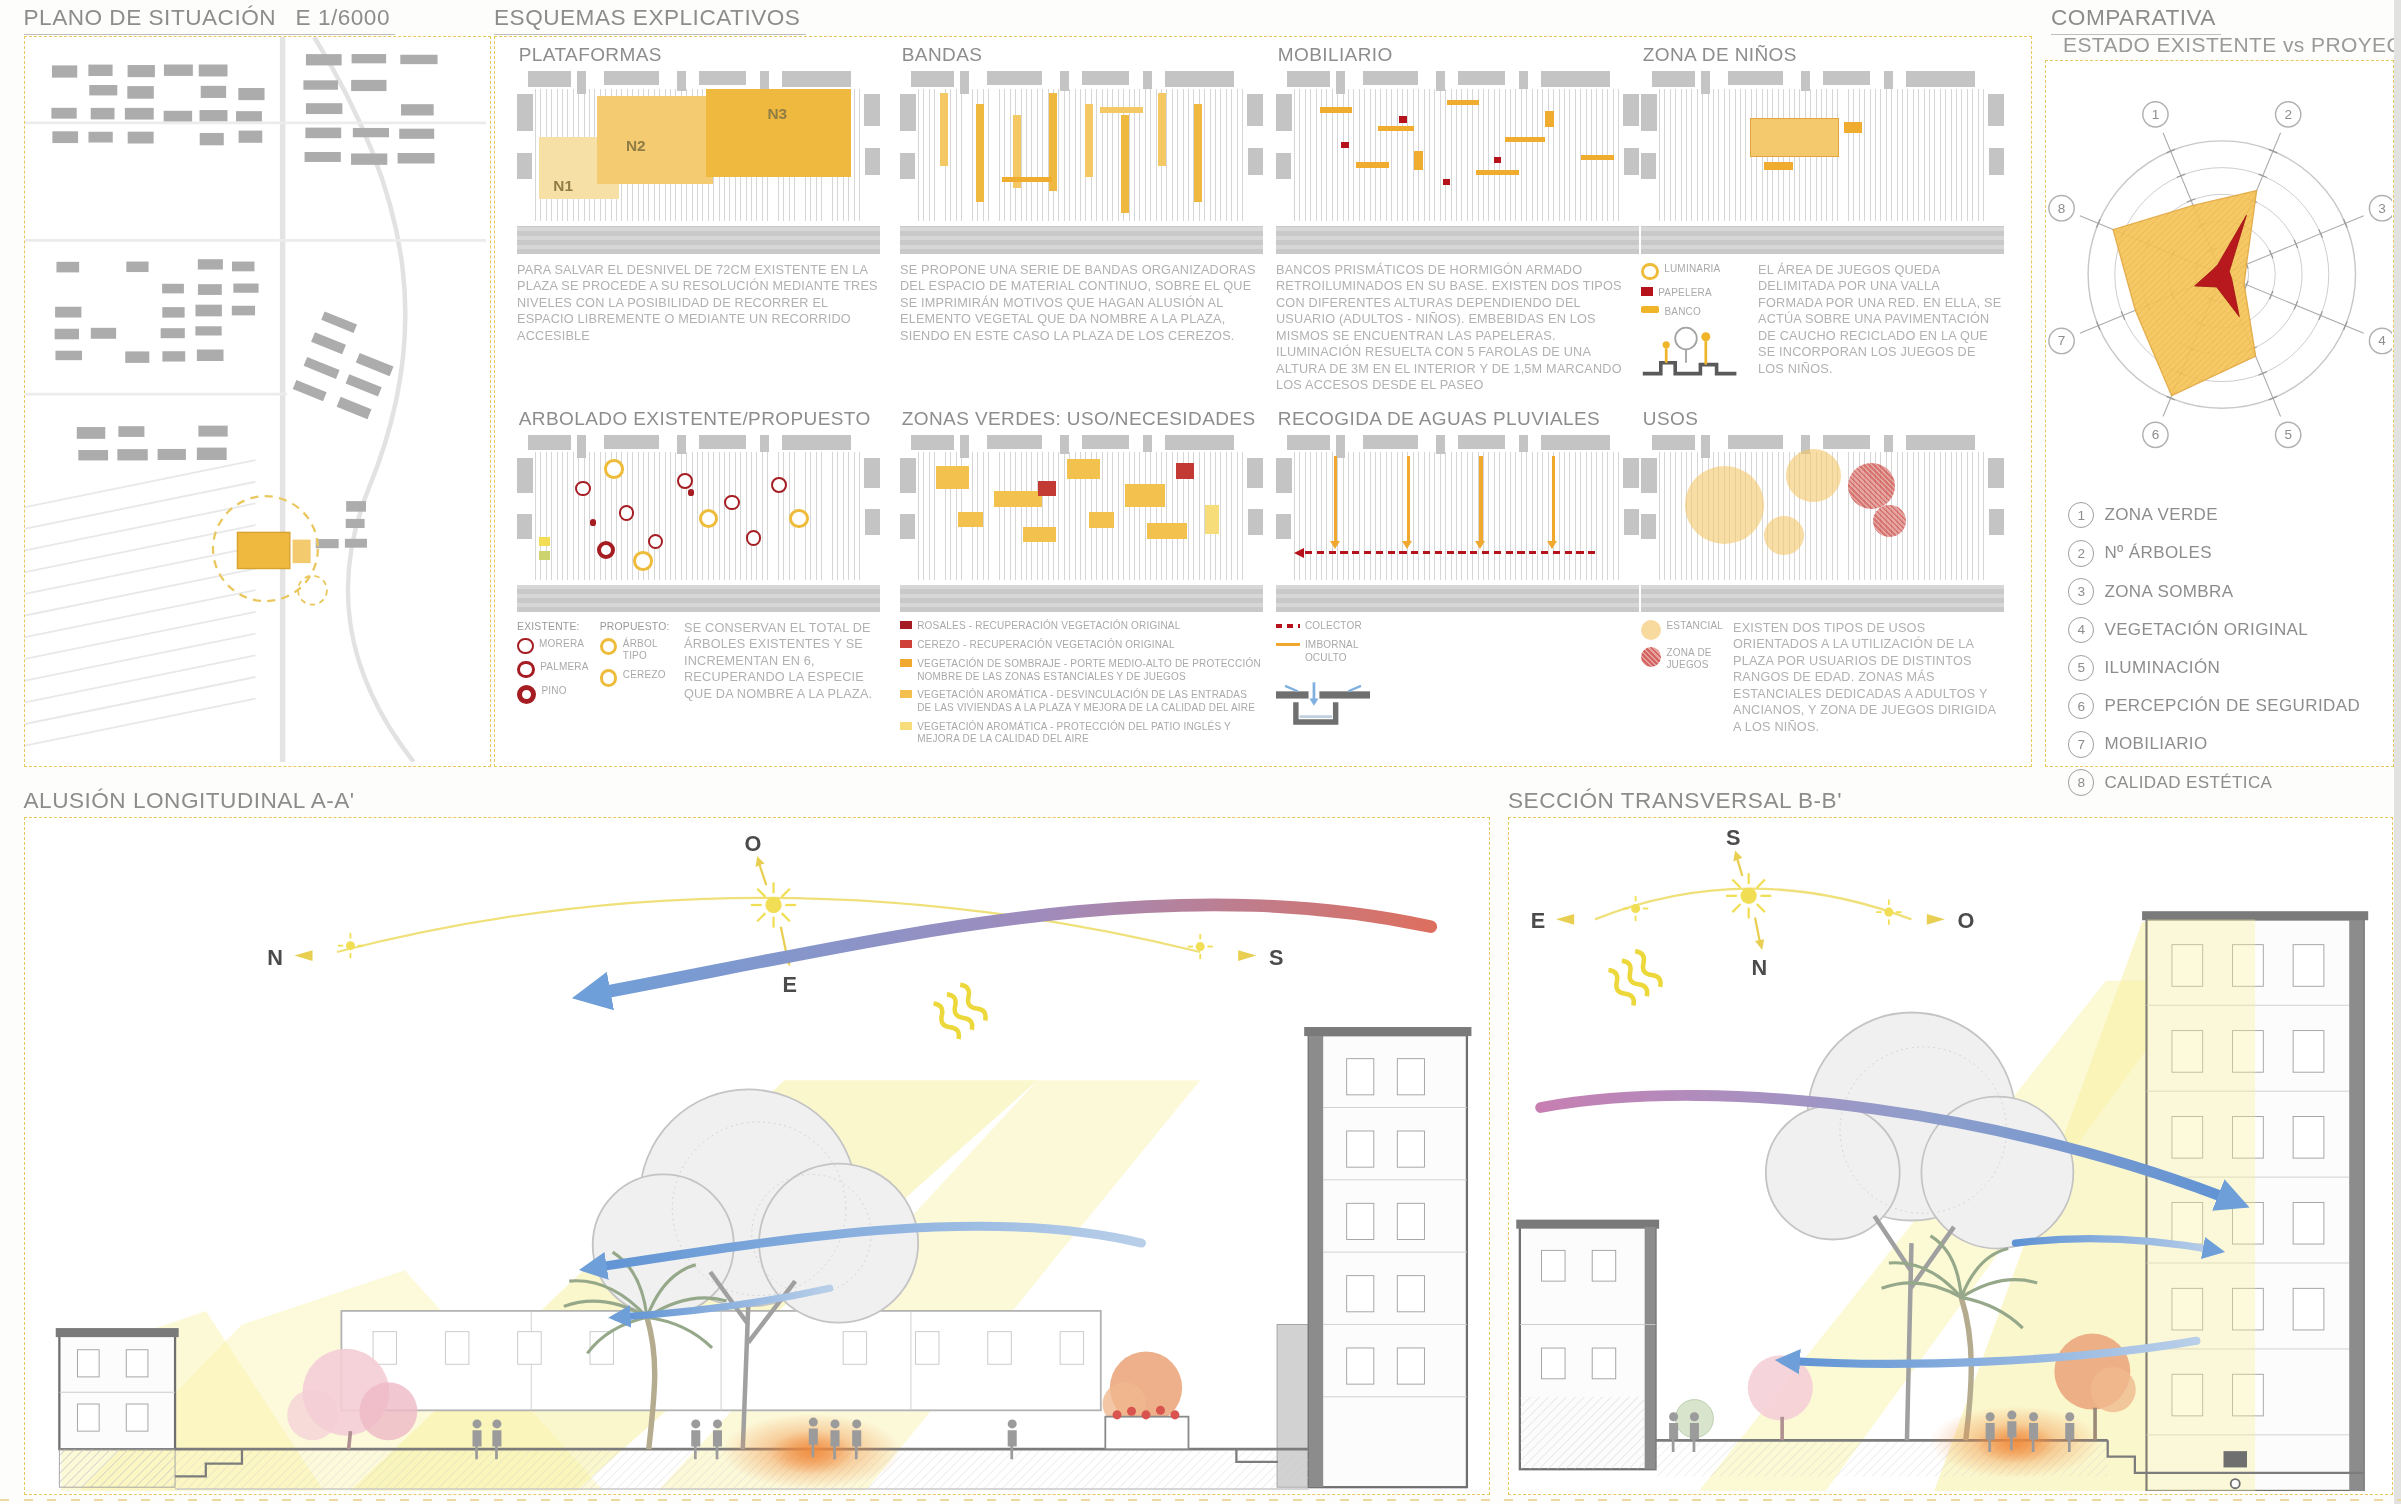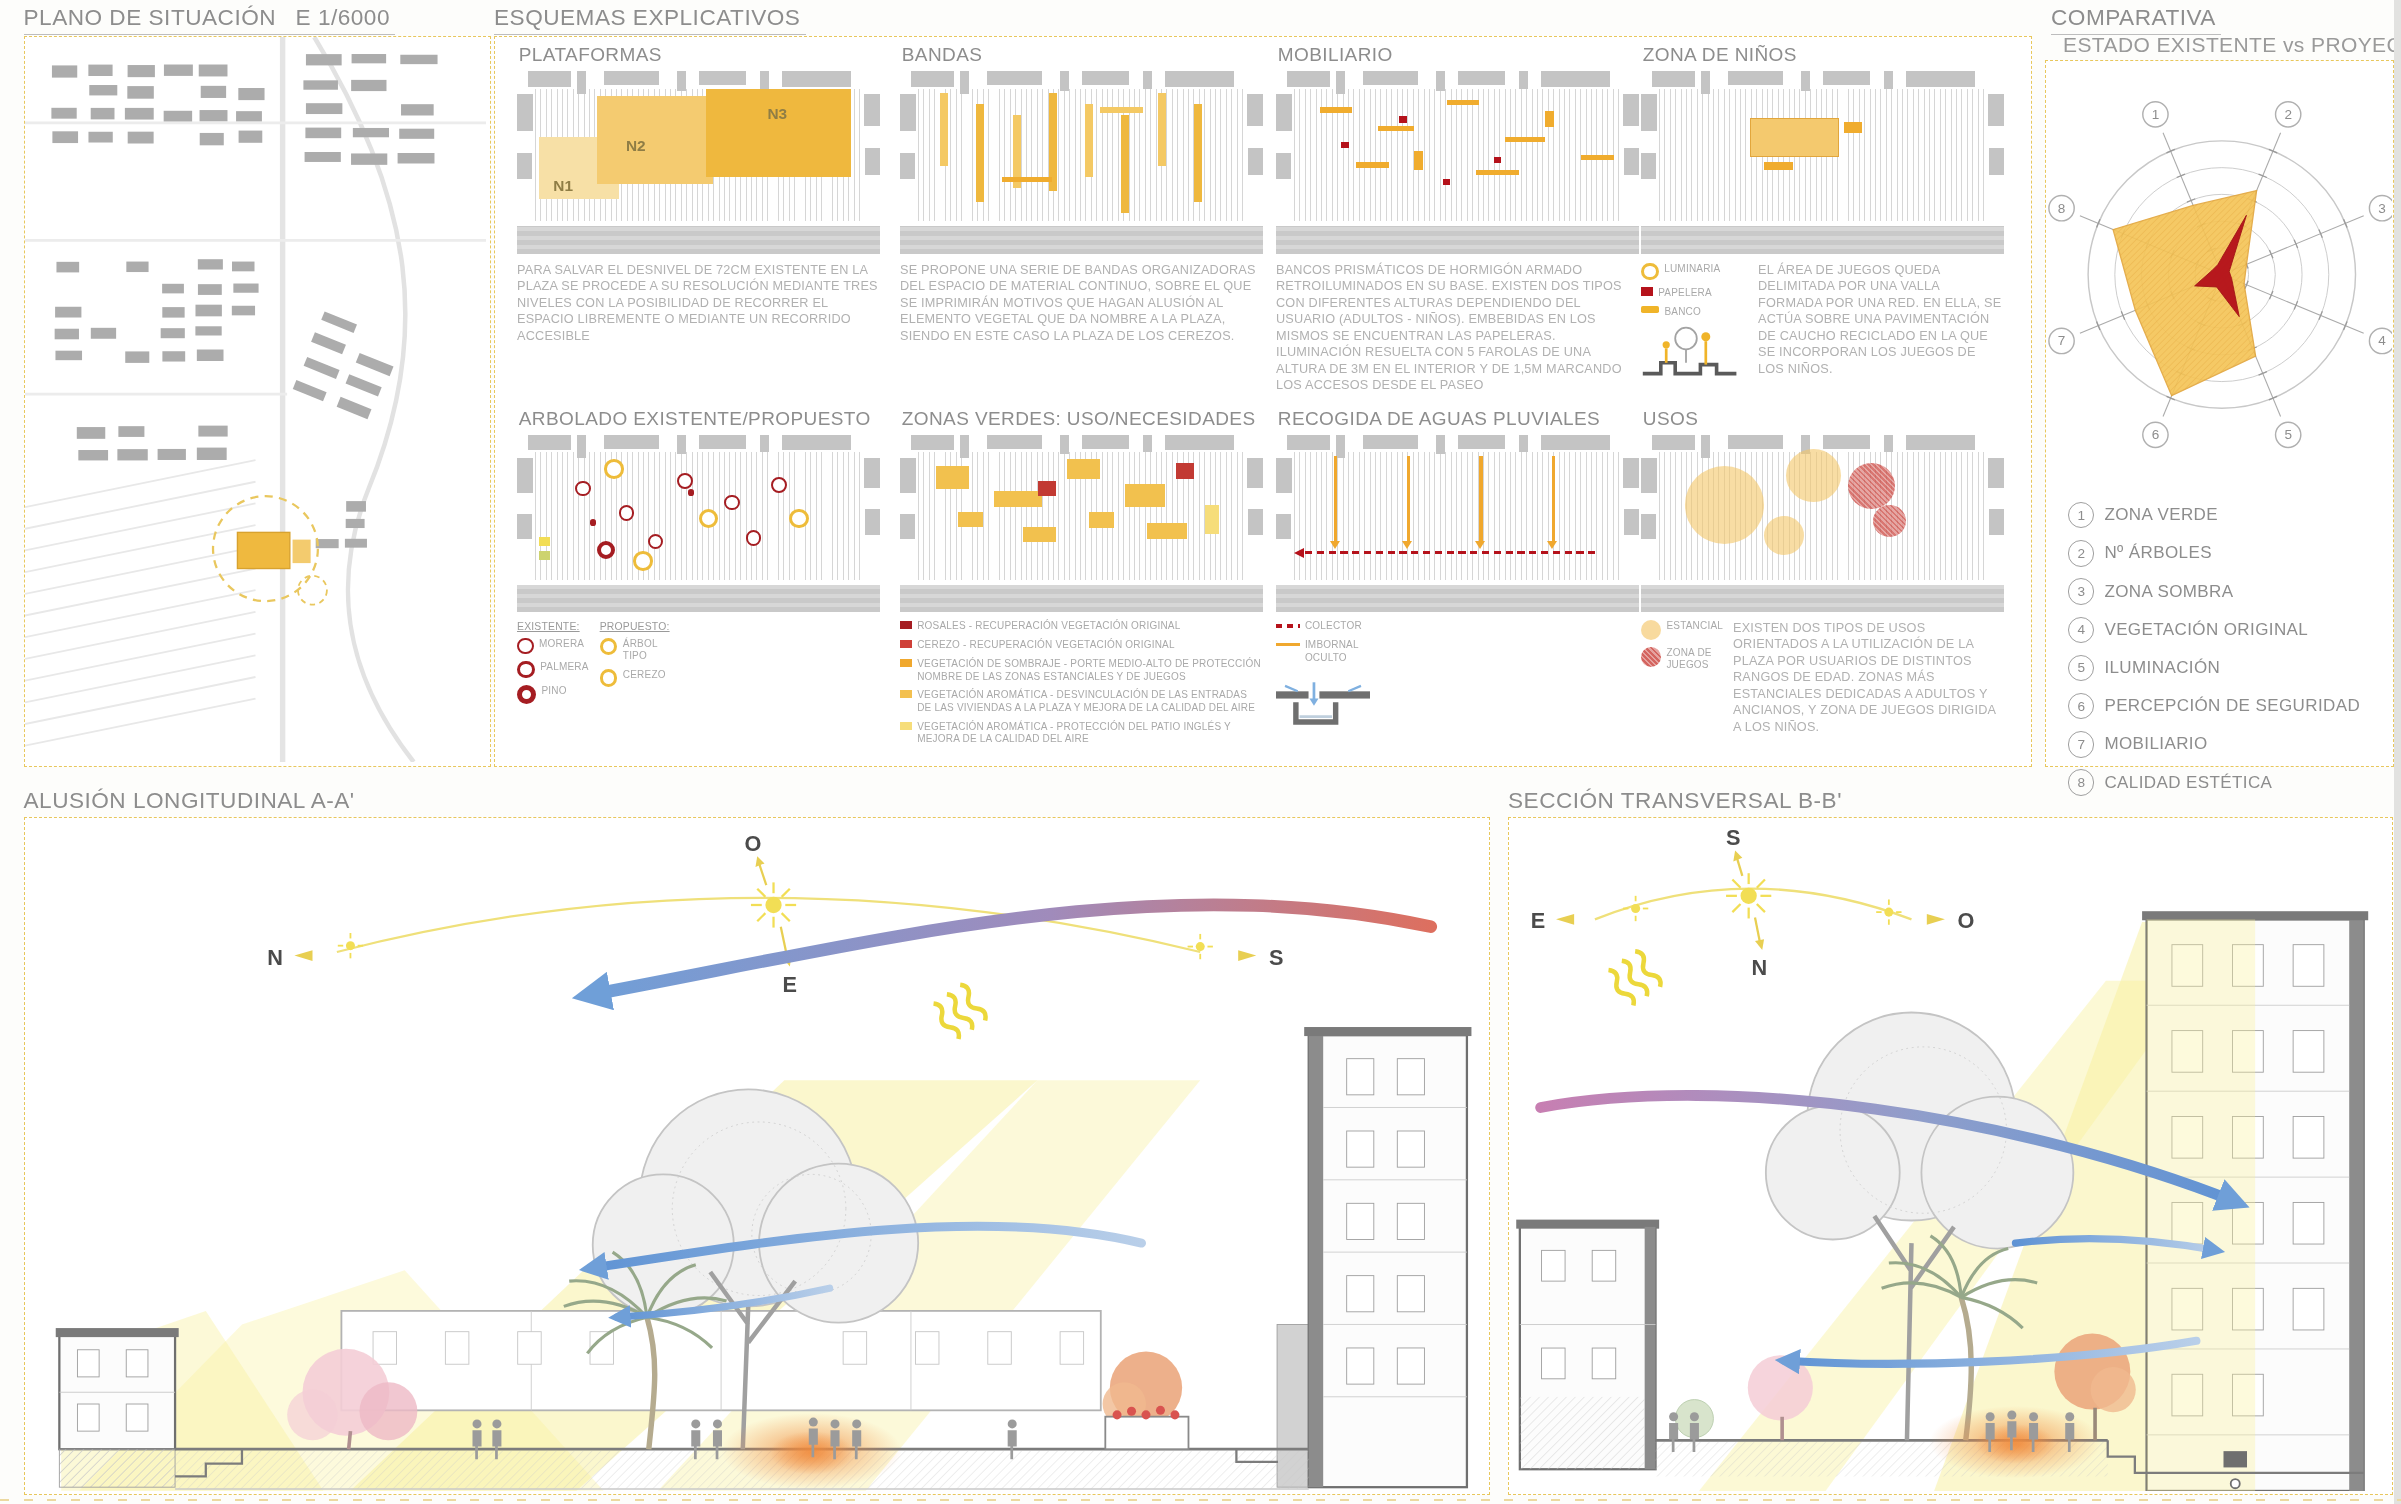--- a/index.html
+++ b/index.html
@@ -23,21 +23,21 @@
   .sw-ring-r2{width:11.8px;height:11.8px;border:3.6px solid #a51d22;border-radius:50%;background:#fff;}
   .sw-ring-r3{width:9px;height:9px;border:5.4px solid #a51d22;border-radius:50%;background:#fff;}
   .sw-sq-red{width:11.8px;height:9px;background:#b5121b;}
   .sw-bar-or{width:18px;height:7.2px;background:#f0b429;border-radius:1.8px;}
   .sw-dash-red{width:23.5px;height:3.6px;margin-top:4.5px;background:repeating-linear-gradient(90deg,#b5121b 0 6.3px,transparent 6.3px 11px);}
   .sw-line-or{width:23.5px;height:3.6px;margin-top:4.5px;background:#f0a82e;}
   .sw-circ-pale{width:20px;height:20px;border-radius:50%;background:#f5cd7e;opacity:.75;}
   .sw-circ-red{width:20px;height:20px;border-radius:50%;background:#cd4a44;opacity:.85;
                background-image:repeating-linear-gradient(45deg,rgba(255,255,255,.4) 0 1.8px,transparent 1.8px 3.6px);}
   .zb{width:11.8px;height:8.1px;flex:none;margin-top:1.8px;}
-  .leg-head{font-size:10.4px;color:#9a9a9a;text-decoration:underline;margin-bottom:3.6px;white-space:nowrap;}
+  .leg-head{font-size:10.4px;color:#9a9a9a;margin-bottom:3.6px;white-space:nowrap;}
   .comp-item{display:flex;align-items:center;margin-bottom:11.8px;}
   .cnum{display:inline-flex;width:24.4px;height:24.4px;border:1.8px solid #9f9f9f;border-radius:50%;
         align-items:center;justify-content:center;font-size:13.6px;color:#8d8d8d;flex:none;}
   .comp-label{font-size:17px;color:#8d8d8d;margin-left:10px;letter-spacing:0.4px;white-space:nowrap;}
   svg text{font-family:"Liberation Sans",sans-serif;}
   .edge-strip{position:absolute;right:0;top:0;width:7.2px;height:100%;background:#e2e2e0;}
   .bottom-dots{position:absolute;left:0;right:0;bottom:3.6px;height:2.7px;
                background:repeating-linear-gradient(90deg,#ecd9a0 0 9px,transparent 9px 23.5px);}
 </style>
 </head>
@@ -343,20 +343,21 @@
             <div class="leg-row">
               <span class="sw sw-ring-y"></span>
               <span class="txt">ÁRBOL TIPO</span>
             </div>
             <div class="leg-row">
               <span class="sw sw-ring-y"></span>
               <span class="txt">CEREZO</span>
             </div>
           </div>
         </div>
+        <div style="flex:1;">SE CONSERVAN EL TOTAL DE ÁRBOLES EXISTENTES Y SE INCREMENTAN EN 6, RECUPERANDO LA ESPECIE QUE DA NOMBRE A LA PLAZA.</div>
       </div>
     </div>
 
     <div class="schema" style="left:405px;top:371px;">
       <div class="schema-title">ZONAS VERDES: USO/NECESIDADES</div>
       <div class="plan" style="height:177px;">
           <div style="position: absolute; left: 5%; top: 10%; width: 90%; height: 72%; background: repeating-linear-gradient(90deg, rgb(214, 214, 214) 0px, rgb(214, 214, 214) 0.9px, transparent 0.9px, transparent 5.4px);"></div>
           <div style="position: absolute; left: 3%; top: 0%; width: 12%; height: 9%; background: rgb(196, 196, 196);"></div>
           <div style="position: absolute; left: 16.5%; top: 0%; width: 2.5%; height: 13%; background: rgb(196, 196, 196);"></div>
           <div style="position: absolute; left: 24%; top: 0%; width: 15%; height: 8%; background: rgb(196, 196, 196);"></div>

